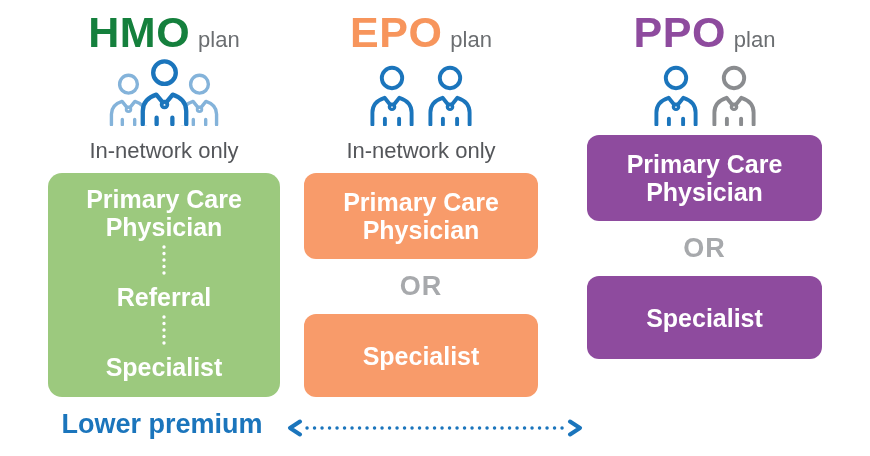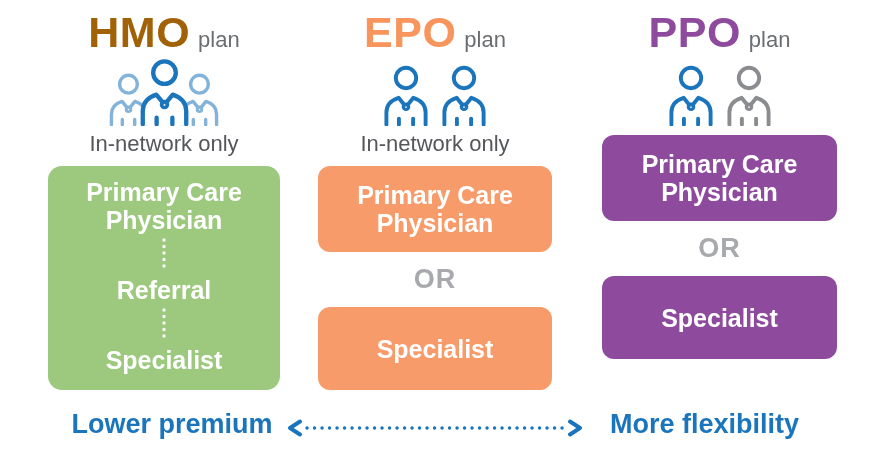--- a/index.html
+++ b/index.html
@@ -2,32 +2,32 @@
 <html><head>
 <meta charset="utf-8">
 <style>
   html,body{margin:0;padding:0;background:#ffffff;}
   .canvas{
     position:relative;width:870px;height:456px;background:#ffffff;
     font-family:"Liberation Sans",sans-serif;overflow:hidden;
   }
   .col{position:absolute;top:0;display:flex;flex-direction:column;align-items:center;}
   .col-hmo{left:48px;width:232px;}
-  .col-epo{left:318px;width:234px;}
-  .col-ppo{left:602px;width:235px;}
+  .col-epo{left:304px;width:234px;}
+  .col-ppo{left:587px;width:235px;}
 
   .title{margin-top:10px;height:44px;display:flex;align-items:baseline;line-height:44px;}
   .abbr{font-size:43px;font-weight:bold;letter-spacing:0.5px;}
-  .abbr-hmo{color:#a16207;}
+  .abbr-hmo{color:#15803d;}
   .abbr-epo{color:#f7955c;}
   .abbr-ppo{color:#8e4b9e;}
   .plan-word{font-size:22px;color:#6b6e71;margin-left:8px;}
 
   .icon{height:70px;margin-top:2px;display:flex;align-items:flex-end;justify-content:center;}
-  .network{margin-top:5px;height:26px;line-height:26px;font-size:22px;color:#54565a;white-space:nowrap;}
+  .network{margin-top:12px;height:26px;line-height:26px;font-size:22px;color:#54565a;white-space:nowrap;}
 
   .boxes{margin-top:9px;width:100%;height:284px;}
   .flowbox{
     width:100%;height:224px;box-sizing:border-box;background:#9cc97e;border-radius:14px;
     display:flex;flex-direction:column;align-items:center;justify-content:space-between;
     padding:12px 8px 16px;color:#fff;font-weight:bold;font-size:25px;line-height:1.12;text-align:center;
   }
   .flow-step{max-width:195px;}
   .optionstack{width:100%;height:224px;display:flex;flex-direction:column;justify-content:space-between;align-items:center;}
   .optionbox{
@@ -37,21 +37,21 @@
   .optionbox .inner{max-width:195px;}
   .box-top{height:86px;}
   .box-bottom{height:83px;}
   .bg-orange{background:#f89b6a;}
   .bg-purple{background:#8e4b9e;}
   .or-label{flex:1;display:flex;align-items:center;justify-content:center;
     font-size:27px;font-weight:bold;color:#a7a9ac;letter-spacing:1px;}
 
   .footer-label{position:absolute;top:409px;height:30px;line-height:30px;text-align:center;
     font-size:27px;font-weight:bold;color:#1b75bc;white-space:nowrap;}
-  .footer-left{left:56px;width:232px;}
+  .footer-left{left:46px;width:232px;}
   .footer-right{left:587px;width:235px;}
   .axis-arrow{position:absolute;left:284px;top:419px;}
 </style>
 </head>
 <body>
 
 <div class="canvas">
 
   <svg width="0" height="0" style="position:absolute" aria-hidden="true">
     <defs>
@@ -144,15 +144,14 @@
   </div>
 
   <div class="footer-label footer-left">Lower premium</div>
   <div class="axis-arrow">
     <svg width="302" height="18" viewBox="0 0 302 18">
       <line x1="23" y1="9" x2="279" y2="9" stroke="#1b75bc" stroke-width="3.4" stroke-linecap="round" stroke-dasharray="0.1 7.4"></line>
       <polyline points="16,2.5 6,9 16,15.5" fill="none" stroke="#1b75bc" stroke-width="4" stroke-linecap="round" stroke-linejoin="round"></polyline>
       <polyline points="286,2.5 296,9 286,15.5" fill="none" stroke="#1b75bc" stroke-width="4" stroke-linecap="round" stroke-linejoin="round"></polyline>
     </svg>
   </div>
-  <div class="footer-label footer-right">More flexibility</div>
 
 </div>
 
 </body></html>

